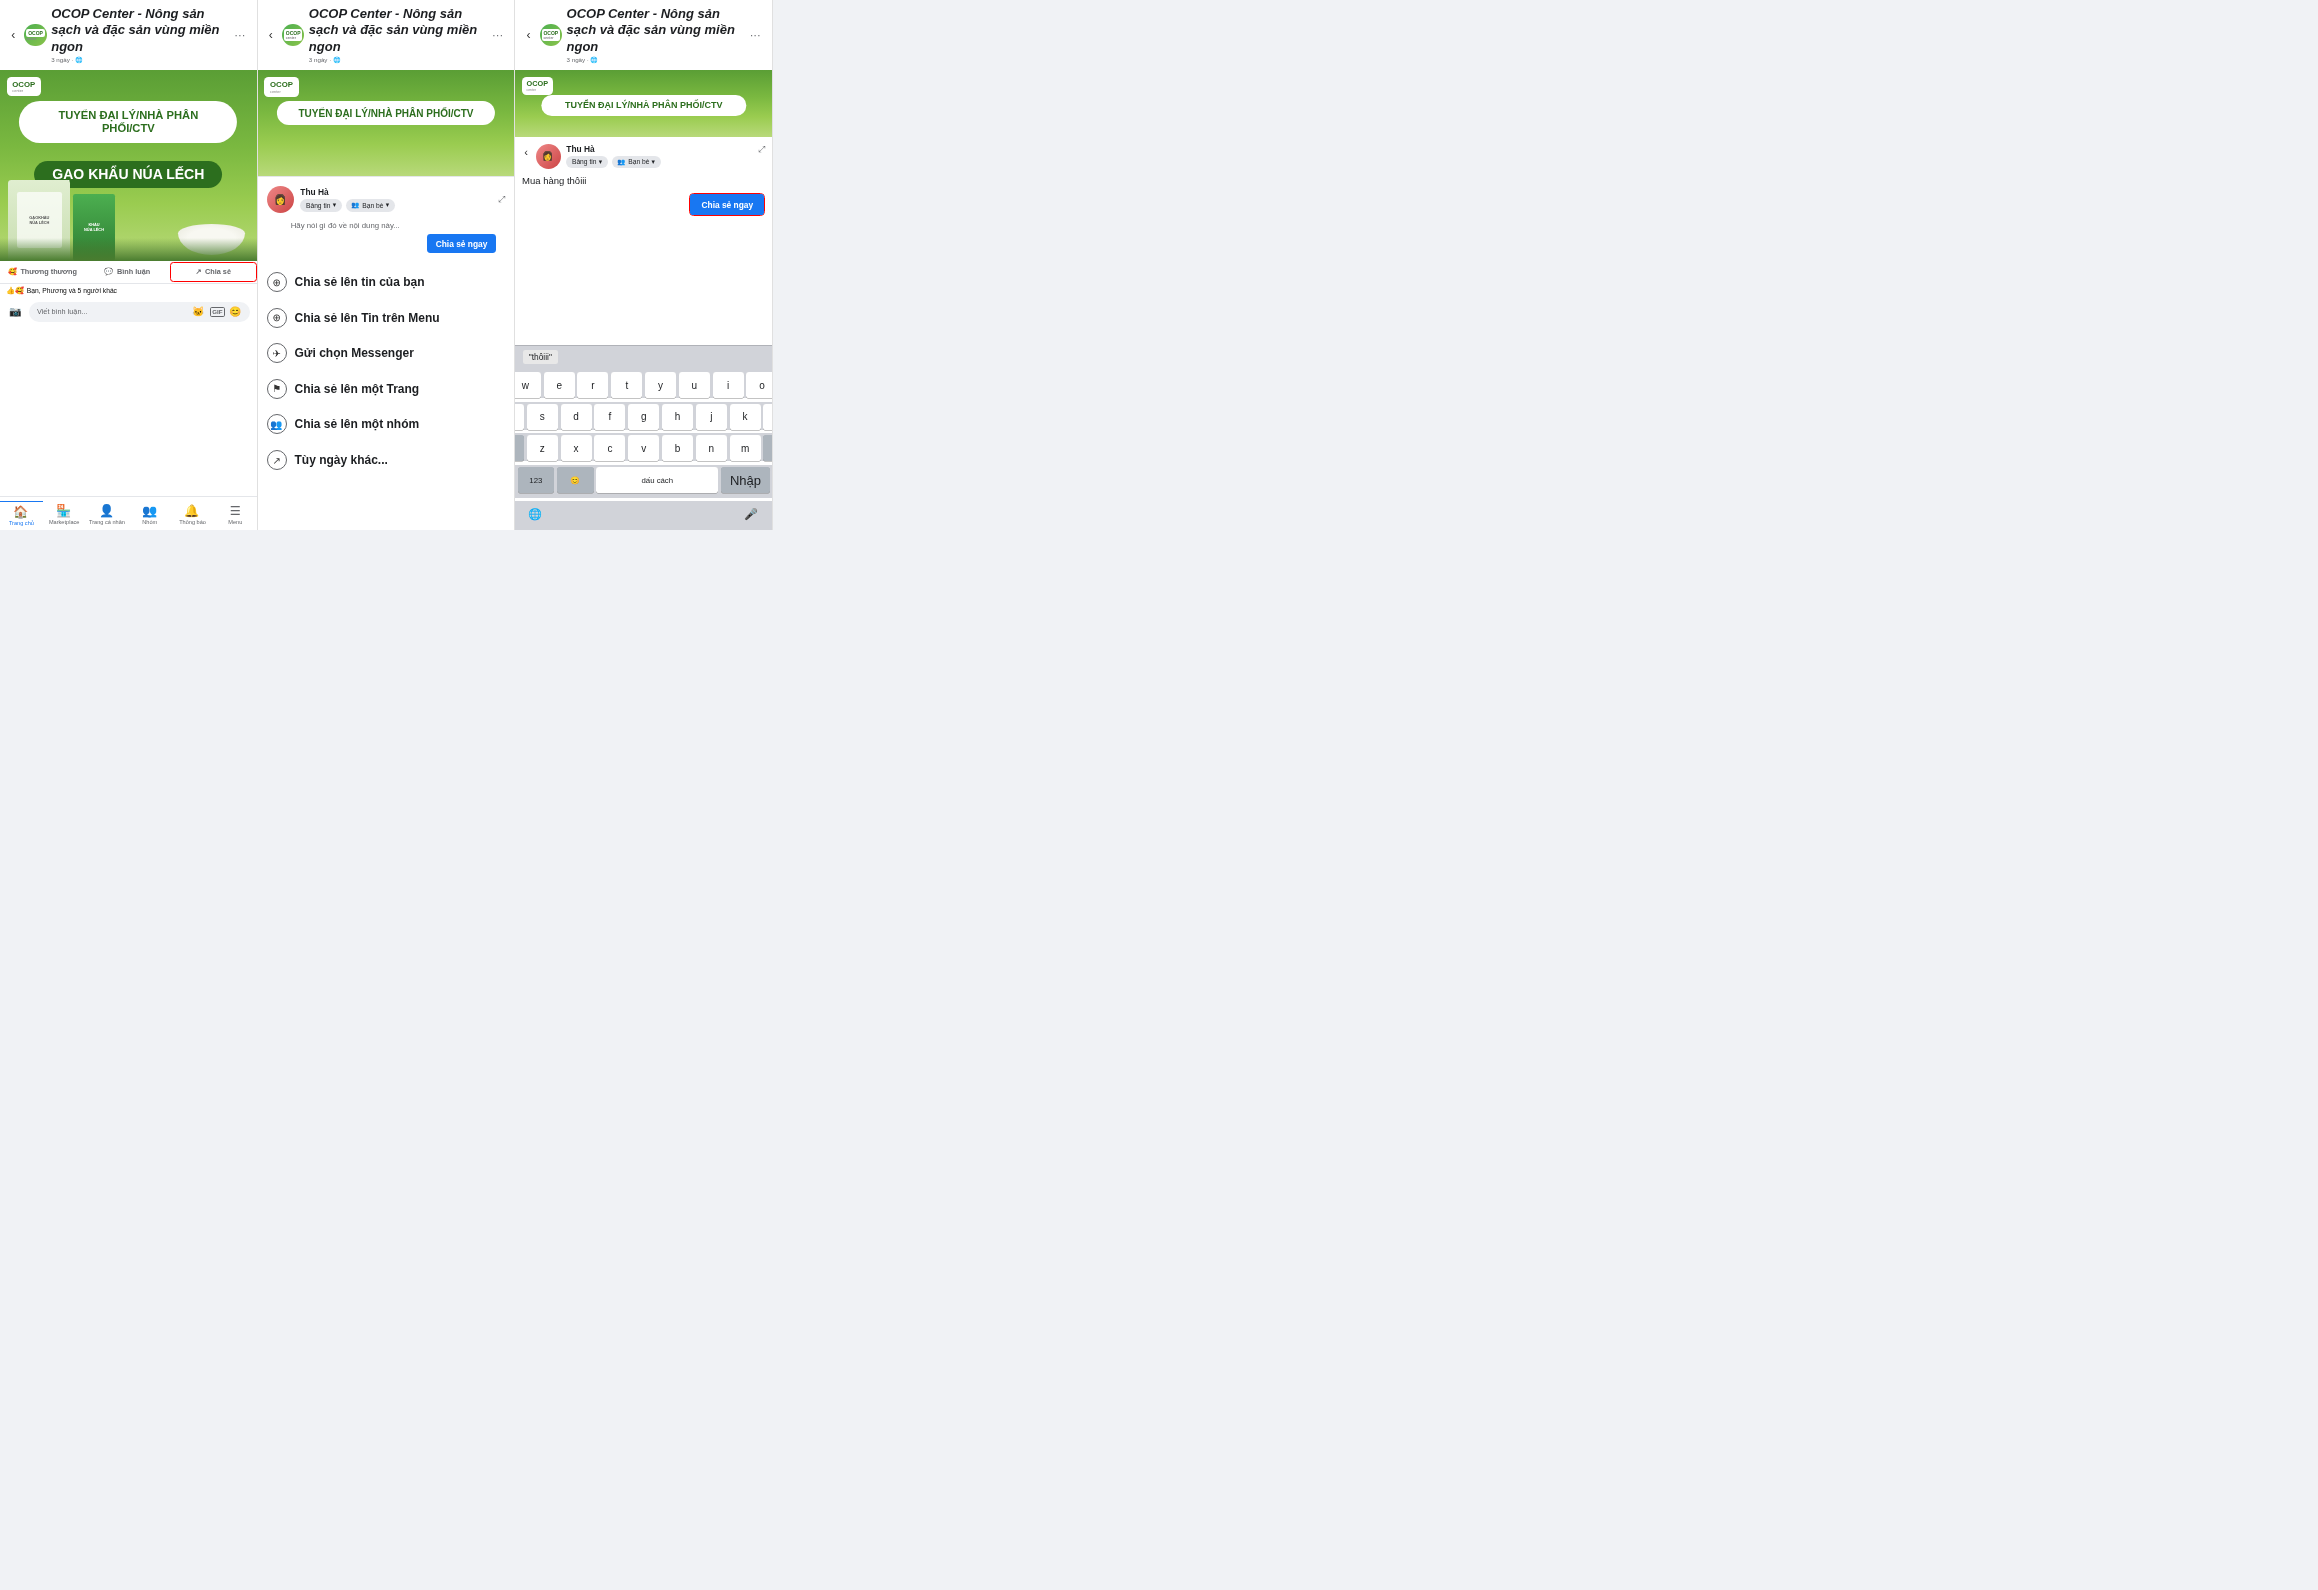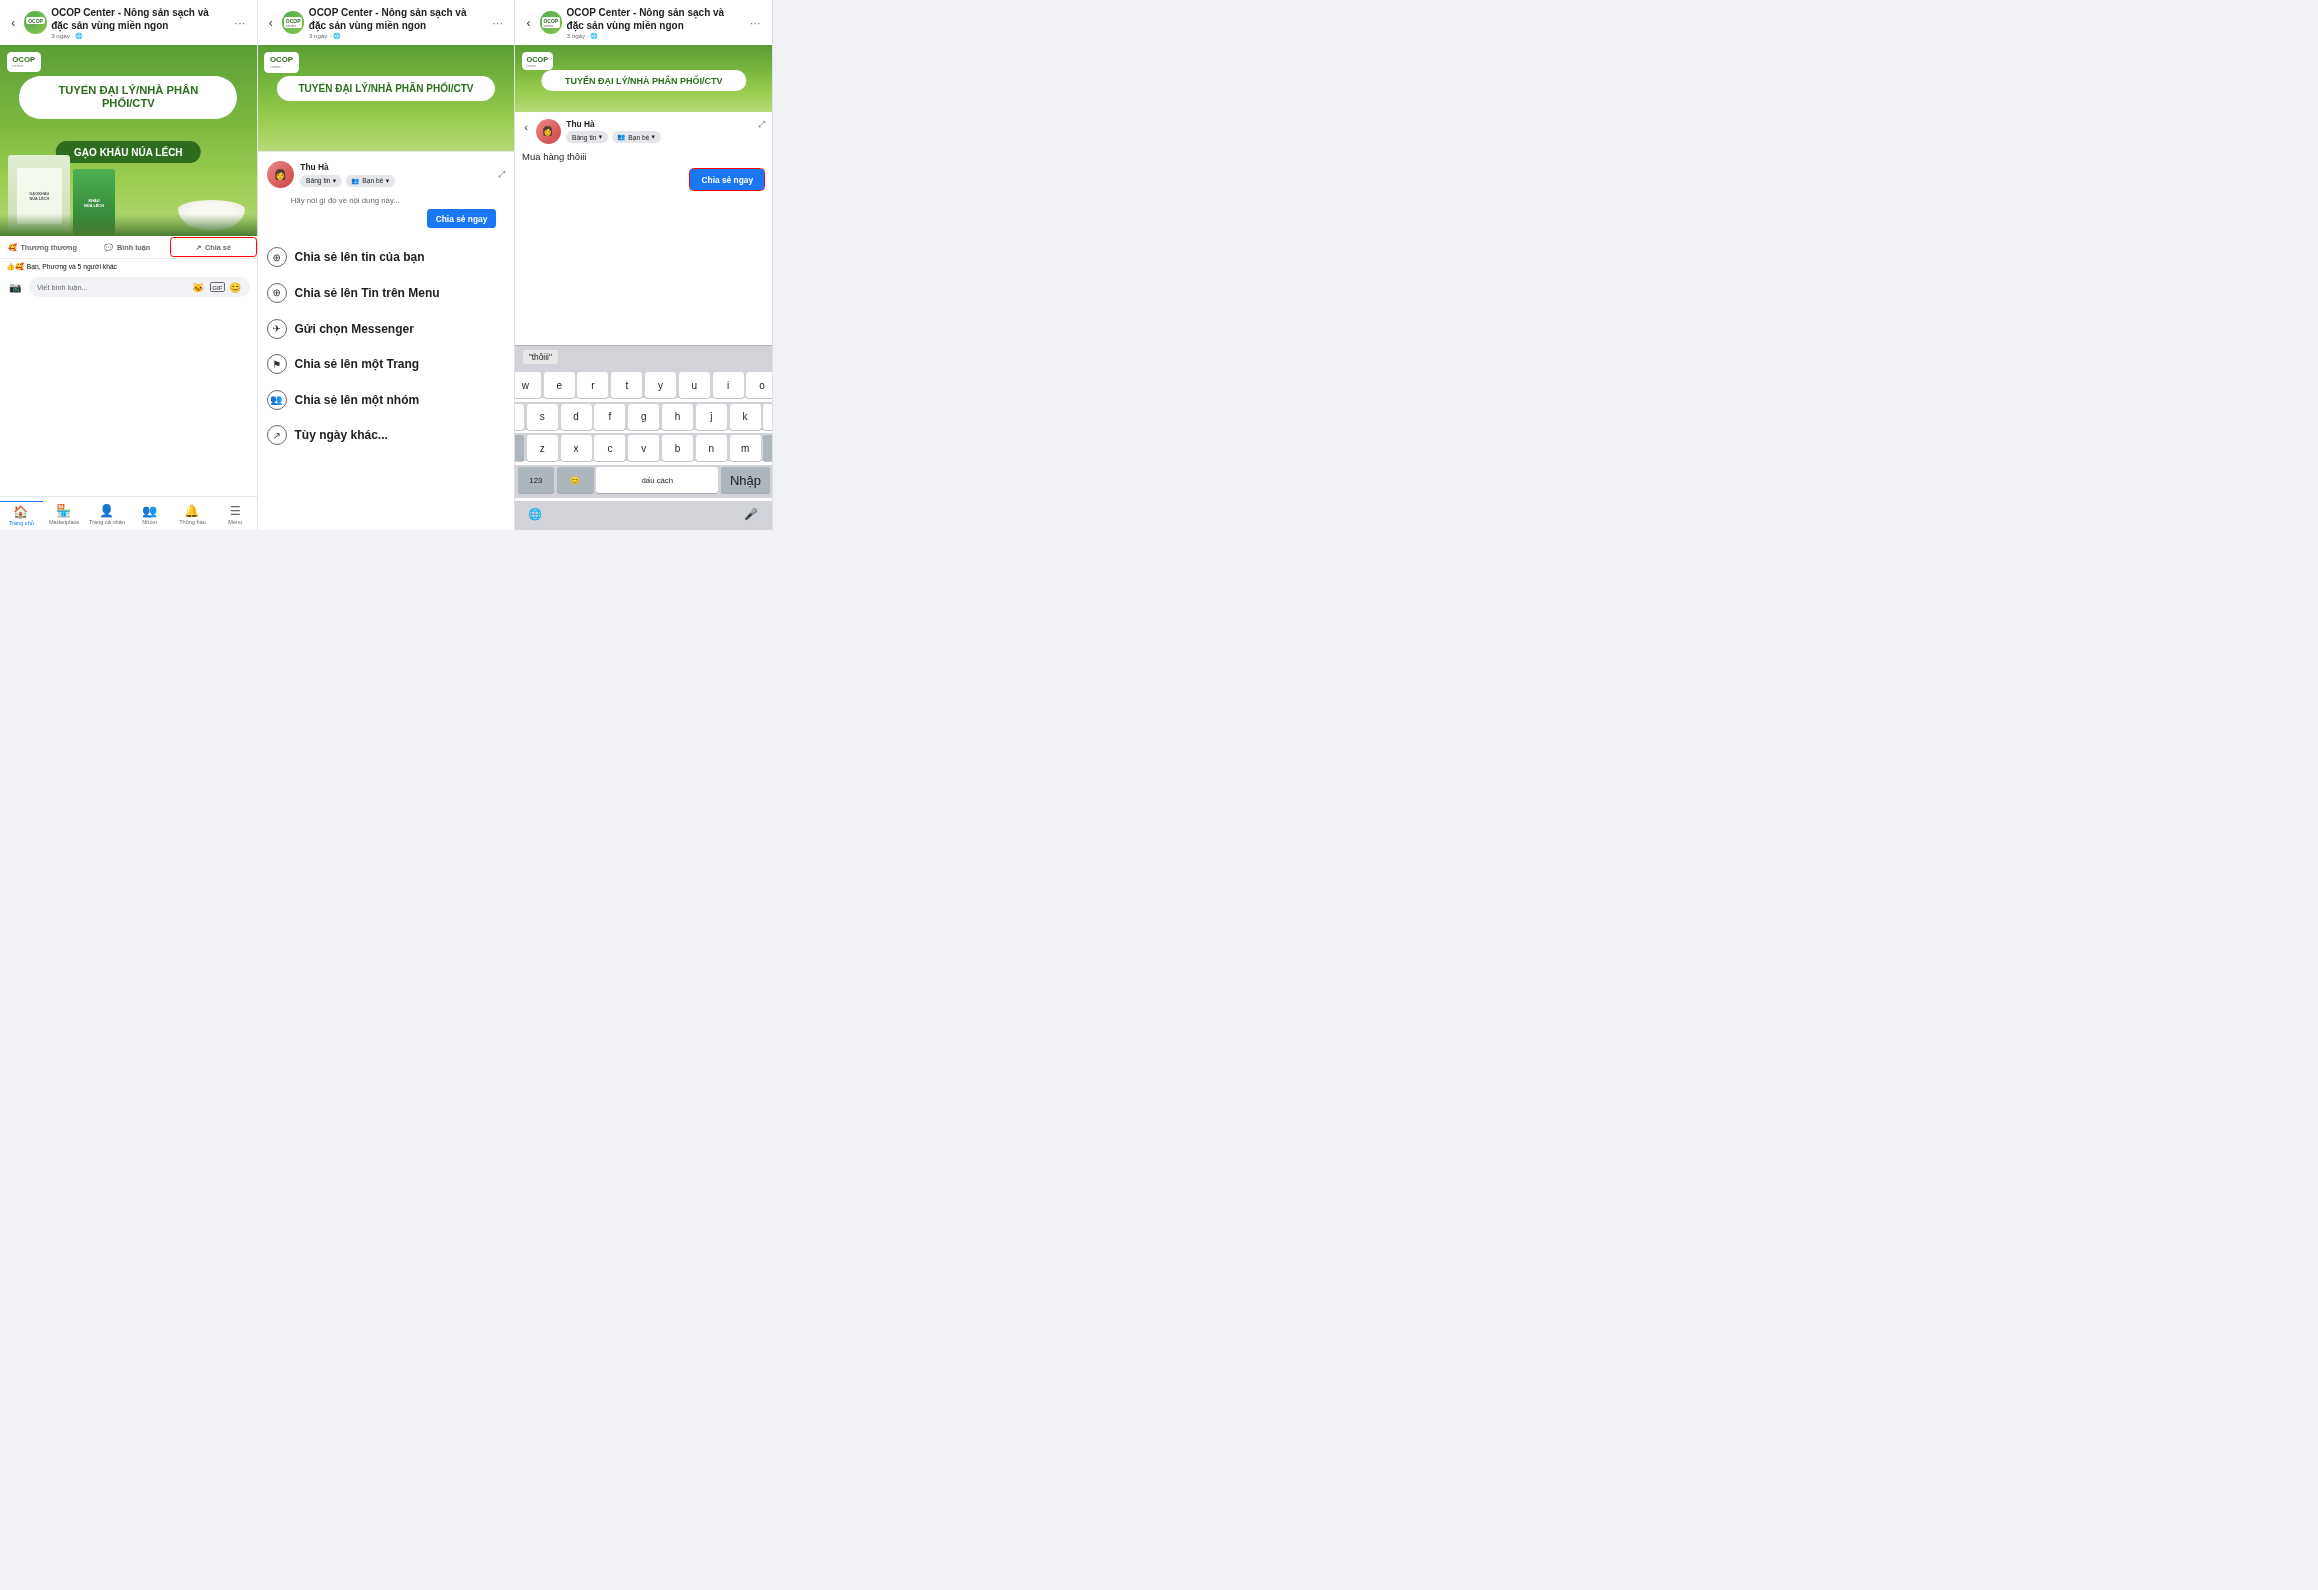--- a/index.html
+++ b/index.html
@@ -47,24 +47,25 @@
       justify-content: center;
       color: white;
       font-weight: bold;
       font-size: 5.6px;
       flex-shrink: 0;
     }
     .page-info {
       flex: 1;
     }
     .page-name {
-      font-size: 10px;
+      font-size: 13px;
       font-weight: 700;
       color: #1c1e21;
       line-height: 1.3;
+      font-style: italic;
     }
     .post-meta {
       font-size: 6.2px;
       color: #65676b;
     }
     .more-btn {
       font-size: 11.2px;
       color: #65676b;
       cursor: pointer;
       padding: 2.2px 4.5px;
@@ -366,21 +367,21 @@
 
       <div style="position:absolute;top:6.7px;left:6.7px;background:white;border-radius:4.5px;padding:3.4px 5.6px;">
         <div style="font-size:7.8px;font-weight:900;color:#2c6e1e;">OCOP</div>
         <div style="font-size:3.9px;color:#888;line-height:1;">center</div>
       </div>
 
       <div style="position:absolute;top:31px;left:50%;transform:translateX(-50%);background:white;border-radius:22.4px;padding:7.8px 15.7px;text-align:center;width:85%;">
         <div style="font-size:11.2px;font-weight:900;color:#2c6e1e;line-height:1.2;text-transform:uppercase;">TUYỂN ĐẠI LÝ/NHÀ PHÂN PHỐI/CTV</div>
       </div>
 
-      <div style="position:absolute;bottom:73px;left:50%;transform:translateX(-50%);background:#2c6e1e;color:white;border-radius:17px;padding:5.6px 18px;font-size:10px;font-weight:700;white-space:nowrap;">GẠO KHẨU NÚA LẾCH</div>
+      <div style="position:absolute;bottom:73px;left:50%;transform:translateX(-50%);background:#2c6e1e;color:white;border-radius:17px;padding:5.6px 18px;font-size:14px;font-weight:700;white-space:nowrap;">GẠO KHẨU NÚA LẾCH</div>
 
       <div style="position:absolute;bottom:0;left:0;right:0;height:84px;">
 
         <div style="position:absolute;bottom:0;left:8.4px;width:62px;height:81px;background:linear-gradient(180deg,#e0eed0,#c8ddb0);border-radius:3.4px 3.4px 0 0;display:flex;align-items:center;justify-content:center;">
           <div style="width:45px;height:56px;background:rgba(255,255,255,0.7);border-radius:2.2px;display:flex;align-items:center;justify-content:center;font-size:3.9px;color:#555;text-align:center;font-weight:bold;">GẠOKHẨU<br>NÚA LẾCH</div>
         </div>
 
         <div style="position:absolute;bottom:0;left:73px;width:42px;height:67px;background:linear-gradient(180deg,#4CAF50,#2e7d32);border-radius:2.2px;display:flex;align-items:center;justify-content:center;color:white;font-size:3.9px;font-weight:bold;text-align:center;">KHẨU<br>NÚA LẾCH</div>
 
         <div style="position:absolute;bottom:5.6px;right:11.2px;width:67px;height:31px;background:radial-gradient(ellipse,#f8f8f2 50%,#e8e8dc 100%);border-radius:50% 50% 50% 50% / 30% 30% 70% 70%;"></div>

